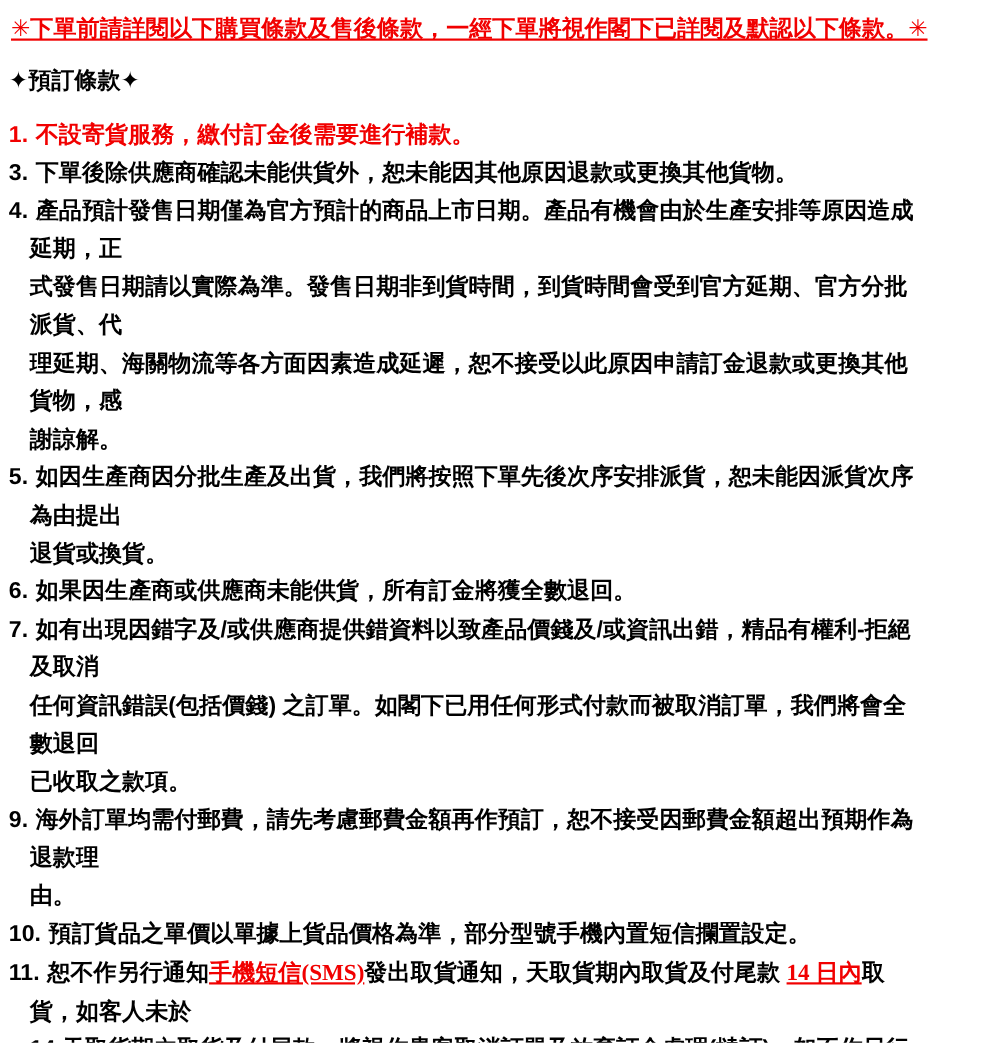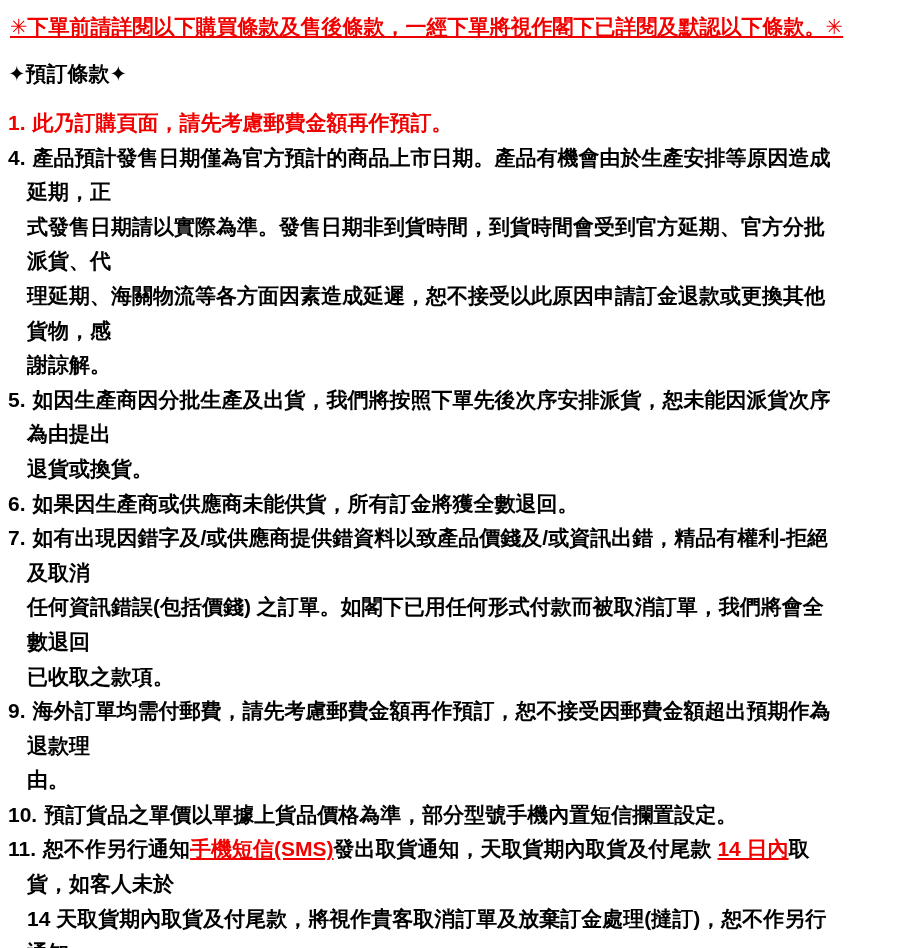--- a/index.html
+++ b/index.html
@@ -21,30 +21,31 @@
     color:var(--ink); display:inline-block;
   }
   ol.terms { list-style:none; margin:19px 0 0 0; padding:0; }
   ol.terms li {
     font-size:21px; line-height:34.6px;
     padding-left:19px; text-indent:-19px;
     white-space:pre-line;
   }
   ol.terms li .num { margin-right:7px; }
   ol.terms li.red, ol.terms li.red .num, ol.terms li.red .seg-normal { color:var(--red); }
-  .seg-red-underline { color:var(--red); text-decoration:underline; }
+  .seg-red-underline { color:var(--red); text-decoration:underline;font-family:Liberation Serif, serif; }
 </style>
 </head>
 <body>
 
 <div class="page">
   <p class="header-notice">✳下單前請詳閱以下購買條款及售後條款，一經下單將視作閣下已詳閱及默認以下條款。✳</p>
   <p class="section-title">✦預訂條款✦</p>
   <ol class="terms">
-      <li class="red"><span class="num">1.</span><span class="content"><span class="seg-normal">此乃訂購頁面，請先考慮郵費金額再作預訂。</span></span></li>
+      <li class="red"><span class="num">1.</span><span class="content"><span class="seg-normal">不設寄貨服務，繳付訂金後需要進行補款。</span></span></li>
+      <li><span class="num">3.</span><span class="content"><span class="seg-normal">下單後除供應商確認未能供貨外，恕未能因其他原因退款或更換其他貨物。</span></span></li>
       <li><span class="num">4.</span><span class="content"><span class="seg-normal">產品預計發售日期僅為官方預計的商品上市日期。產品有機會由於生產安排等原因造成延期，正
 式發售日期請以實際為準。發售日期非到貨時間，到貨時間會受到官方延期、官方分批派貨、代
 理延期、海關物流等各方面因素造成延遲，恕不接受以此原因申請訂金退款或更換其他貨物，感
 謝諒解。</span></span></li>
       <li><span class="num">5.</span><span class="content"><span class="seg-normal">如因生產商因分批生產及出貨，我們將按照下單先後次序安排派貨，恕未能因派貨次序為由提出
 退貨或換貨。</span></span></li>
       <li><span class="num">6.</span><span class="content"><span class="seg-normal">如果因生產商或供應商未能供貨，所有訂金將獲全數退回。</span></span></li>
       <li><span class="num">7.</span><span class="content"><span class="seg-normal">如有出現因錯字及/或供應商提供錯資料以致產品價錢及/或資訊出錯，精品有權利-拒絕及取消
 任何資訊錯誤(包括價錢) 之訂單。如閣下已用任何形式付款而被取消訂單，我們將會全數退回
 已收取之款項。</span></span></li>

